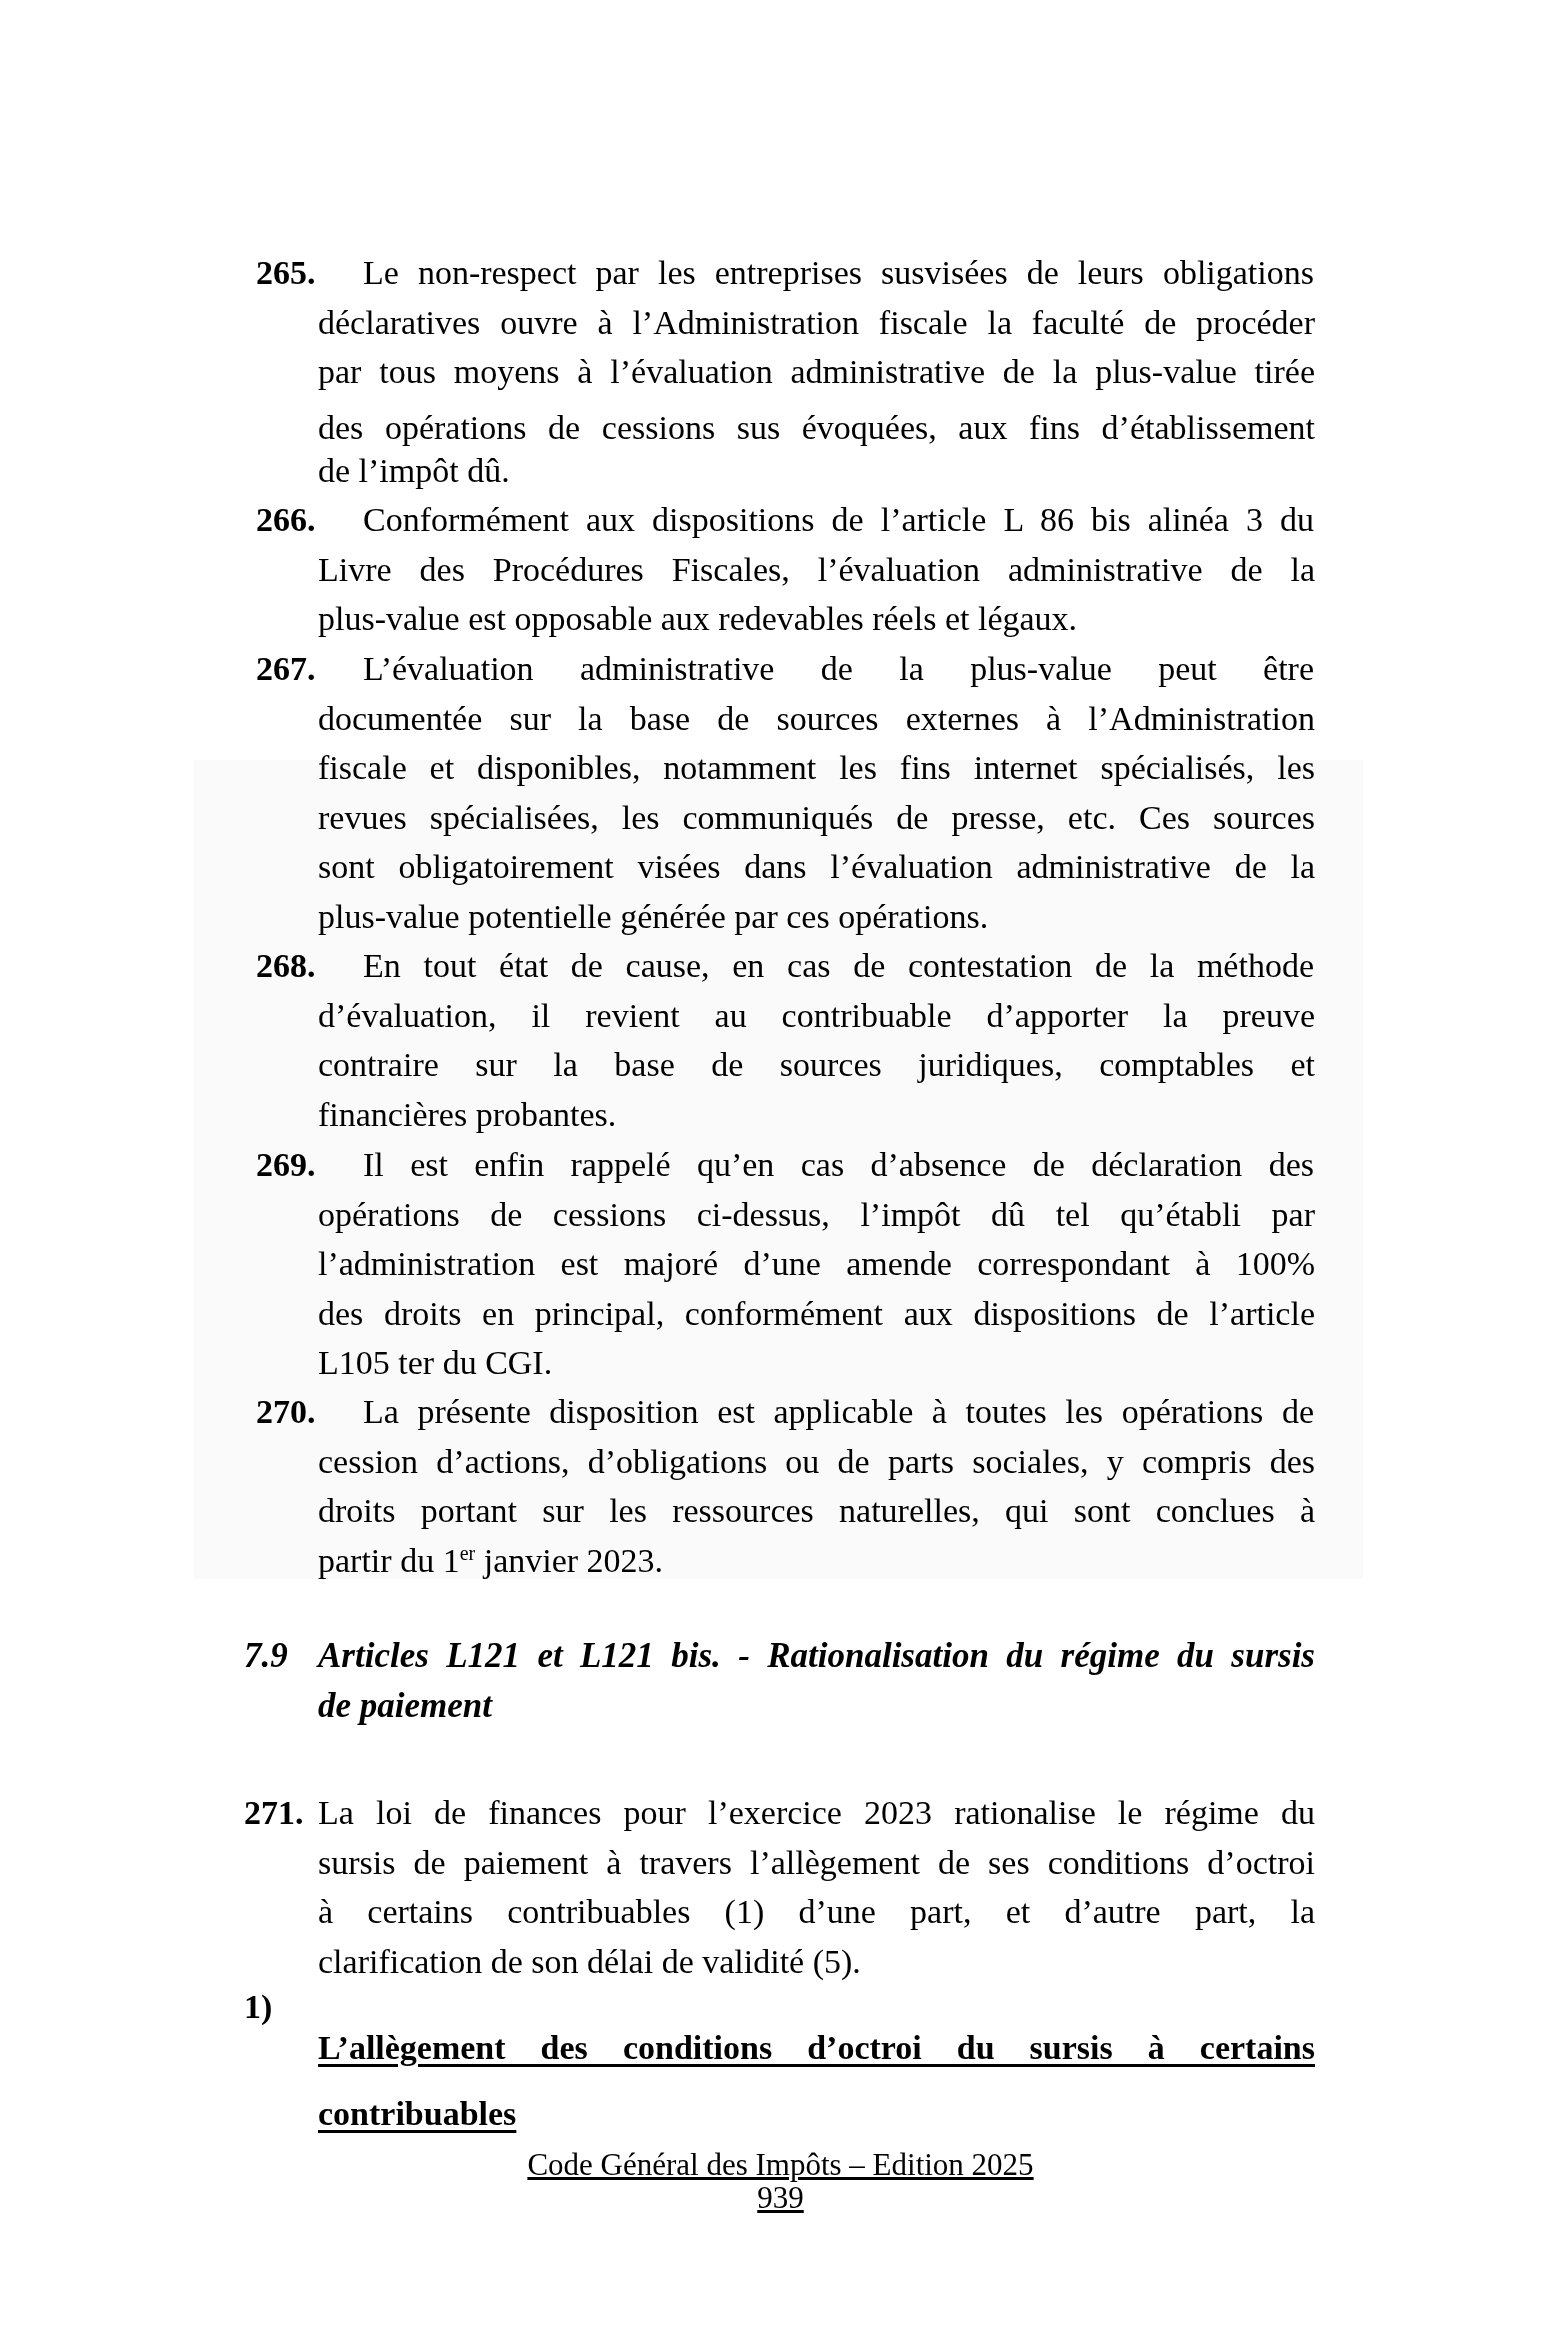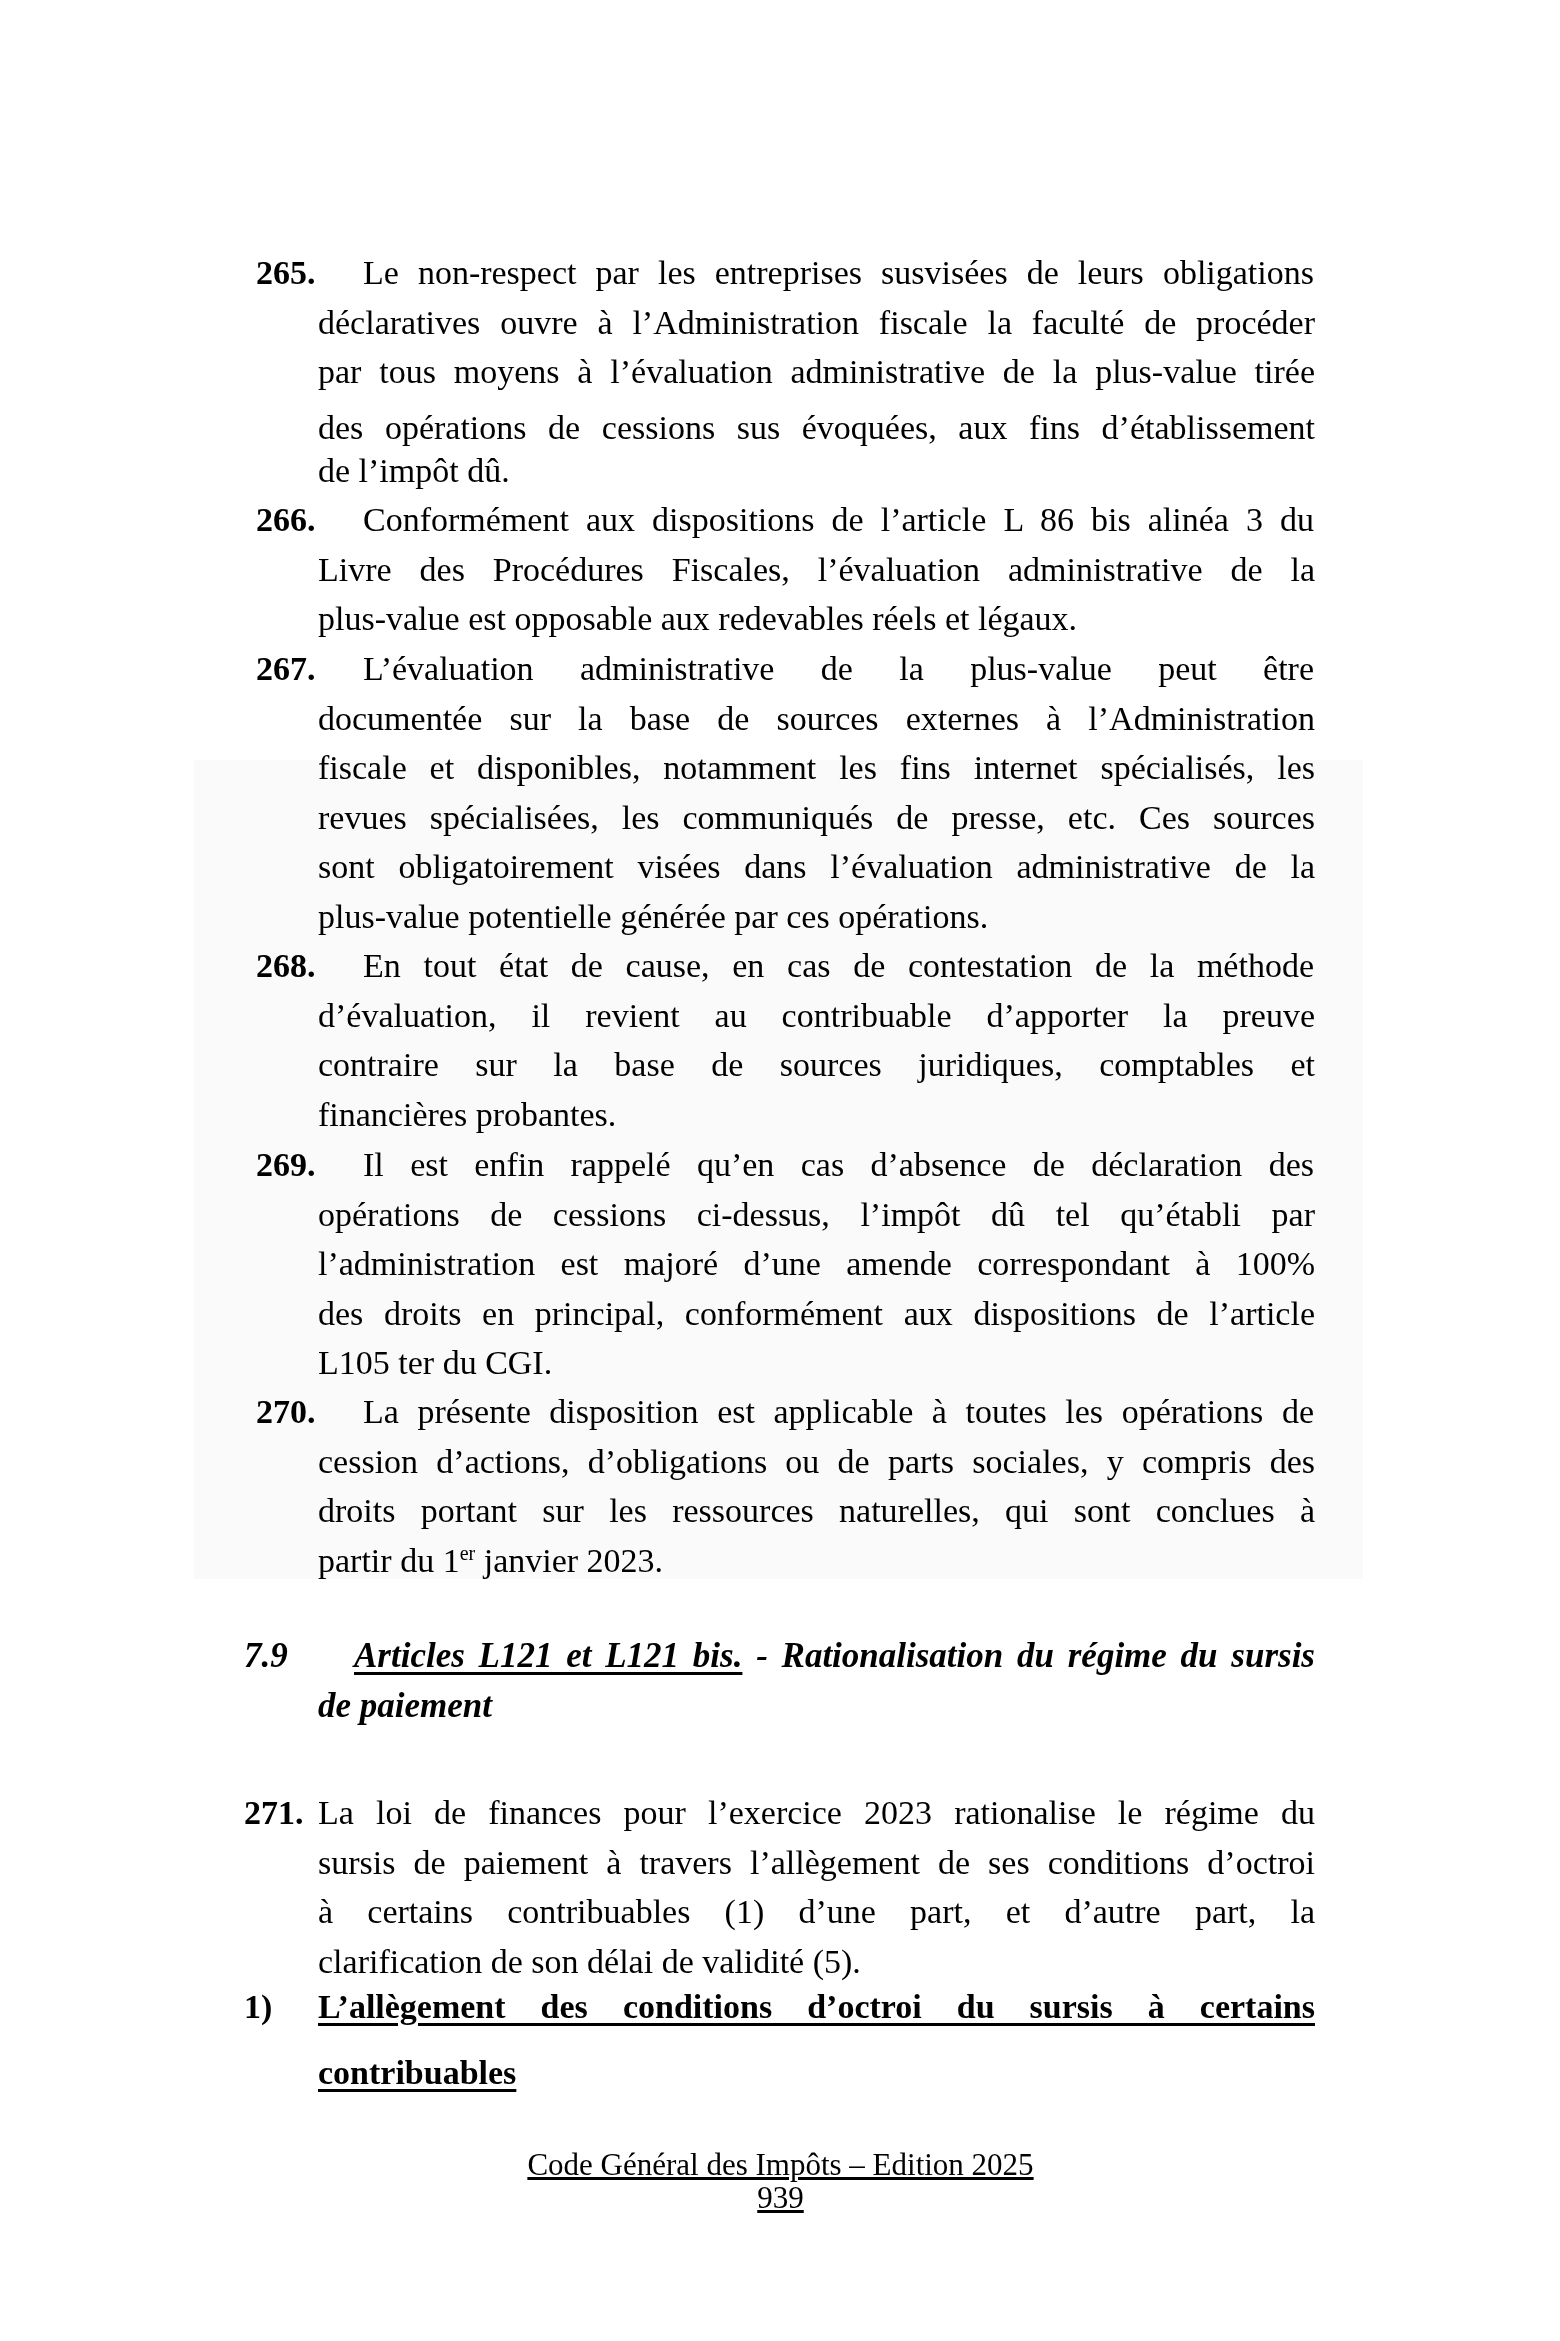--- a/index.html
+++ b/index.html
@@ -10,25 +10,25 @@
   .num  { position: absolute; font-weight: bold; font-size: 34px; line-height: 50px; }
   .line { position: absolute; left: 318px; width: 997px; font-size: 34px; line-height: 50px; height: 50px;
           text-align: justify; text-align-last: justify; white-space: nowrap; overflow: visible; }
   .line.last { text-align-last: left; }
   .line.first-ind { left: 363px; width: 951px; }
   sup { font-size: 20px; line-height: 0; vertical-align: super; }
   .h-num { position: absolute; left: 244px; font-weight: bold; font-style: italic; font-size: 35px; line-height: 50px; }
   .h-line { position: absolute; left: 318px; width: 997px; font-weight: bold; font-style: italic; font-size: 35px;
             line-height: 50px; text-align: justify; text-align-last: justify; white-space: nowrap; }
   .h-line.last { text-align-last: left; }
-  .u { text-decoration: underline; text-decoration-thickness: 3.3px; text-underline-offset: 5px; margin-left: 36px; }
+  .u { text-decoration-thickness: 3.3px; text-underline-offset: 5px; }
   .sub-num { position: absolute; left: 244px; font-weight: bold; font-size: 34px; line-height: 50px; }
   .sub-line { position: absolute; left: 318px; width: 997px; font-weight: bold; font-size: 34px; line-height: 50px;
               text-align: justify; text-align-last: justify; white-space: nowrap;
-              text-decoration: underline; text-decoration-thickness: 3.3px; text-underline-offset: 5px; }
+              text-decoration: underline; text-decoration-thickness: 3.3px; text-underline-offset: 5px; margin-top: 41px; }
   .sub-line.last { text-align-last: left; width: auto; }
   .footer { position: absolute; left: 0; width: 1561px; text-align: center; font-size: 31px; line-height: 36px; text-decoration: underline; }
 </style>
 </head>
 <body>
 
 <div class="band"></div>
 
 <div class="para" style="top:248px">
   <span class="num" style="left:256px;top:0">265.</span>

